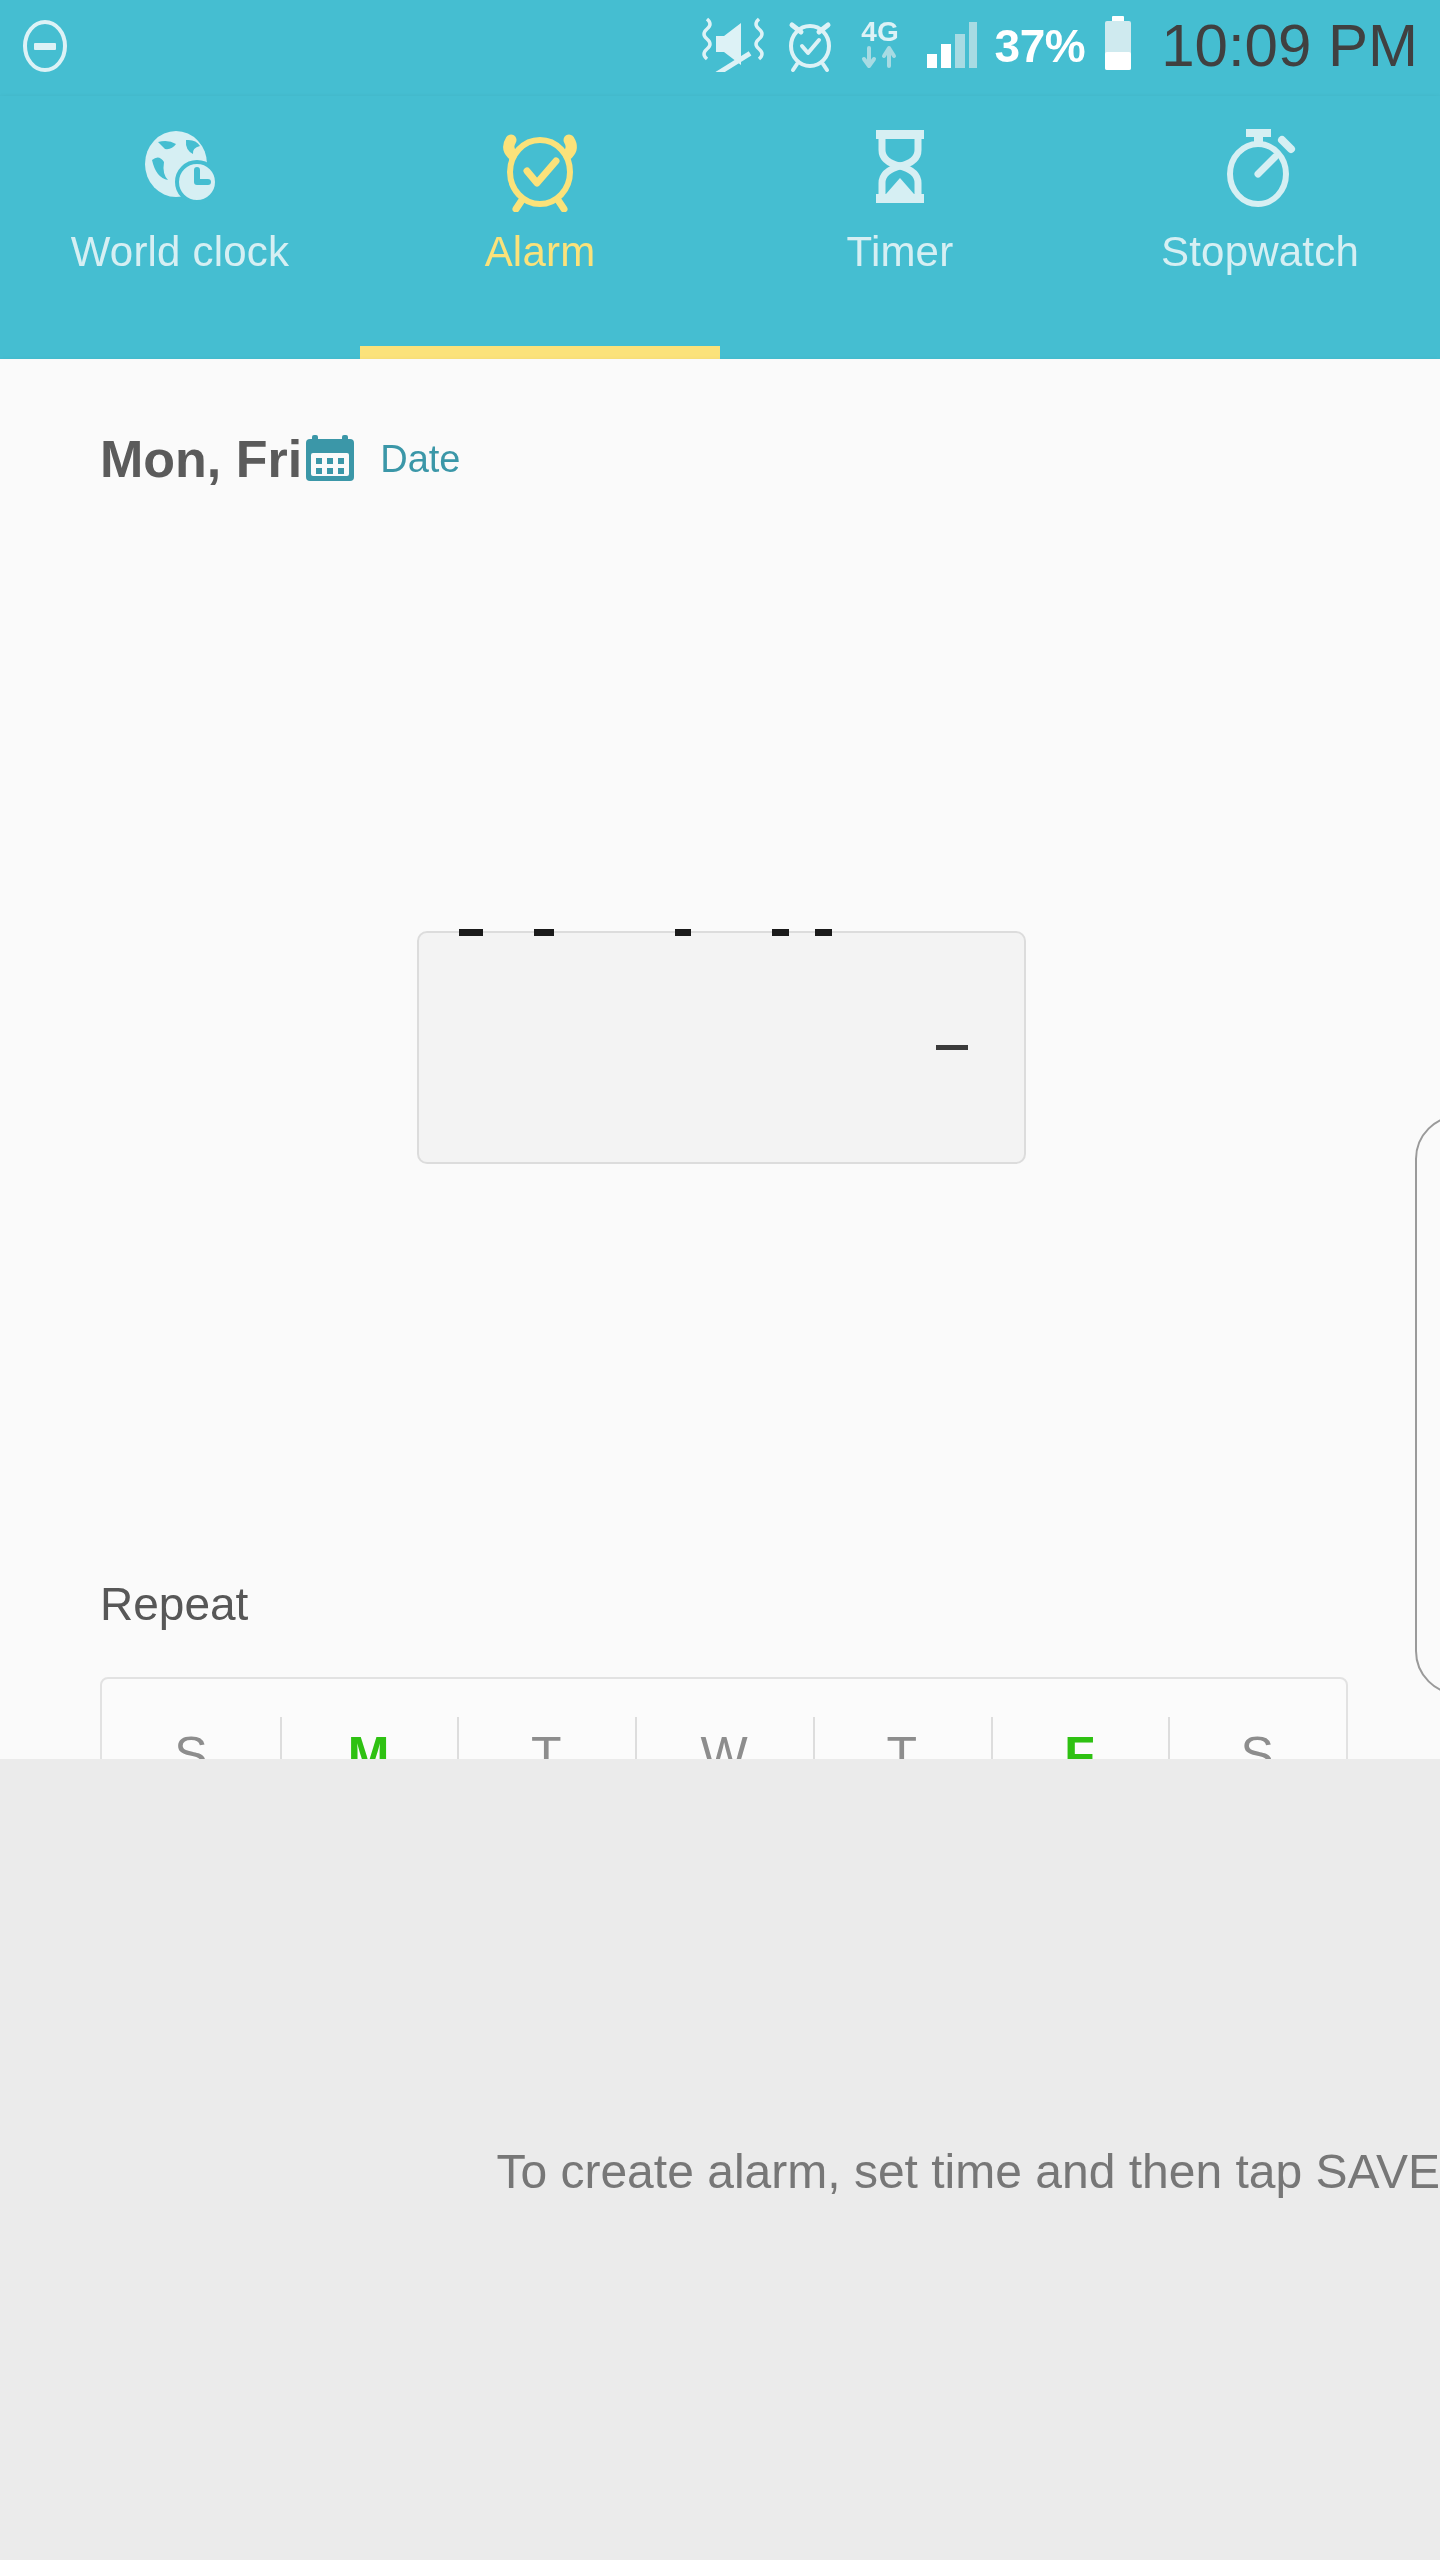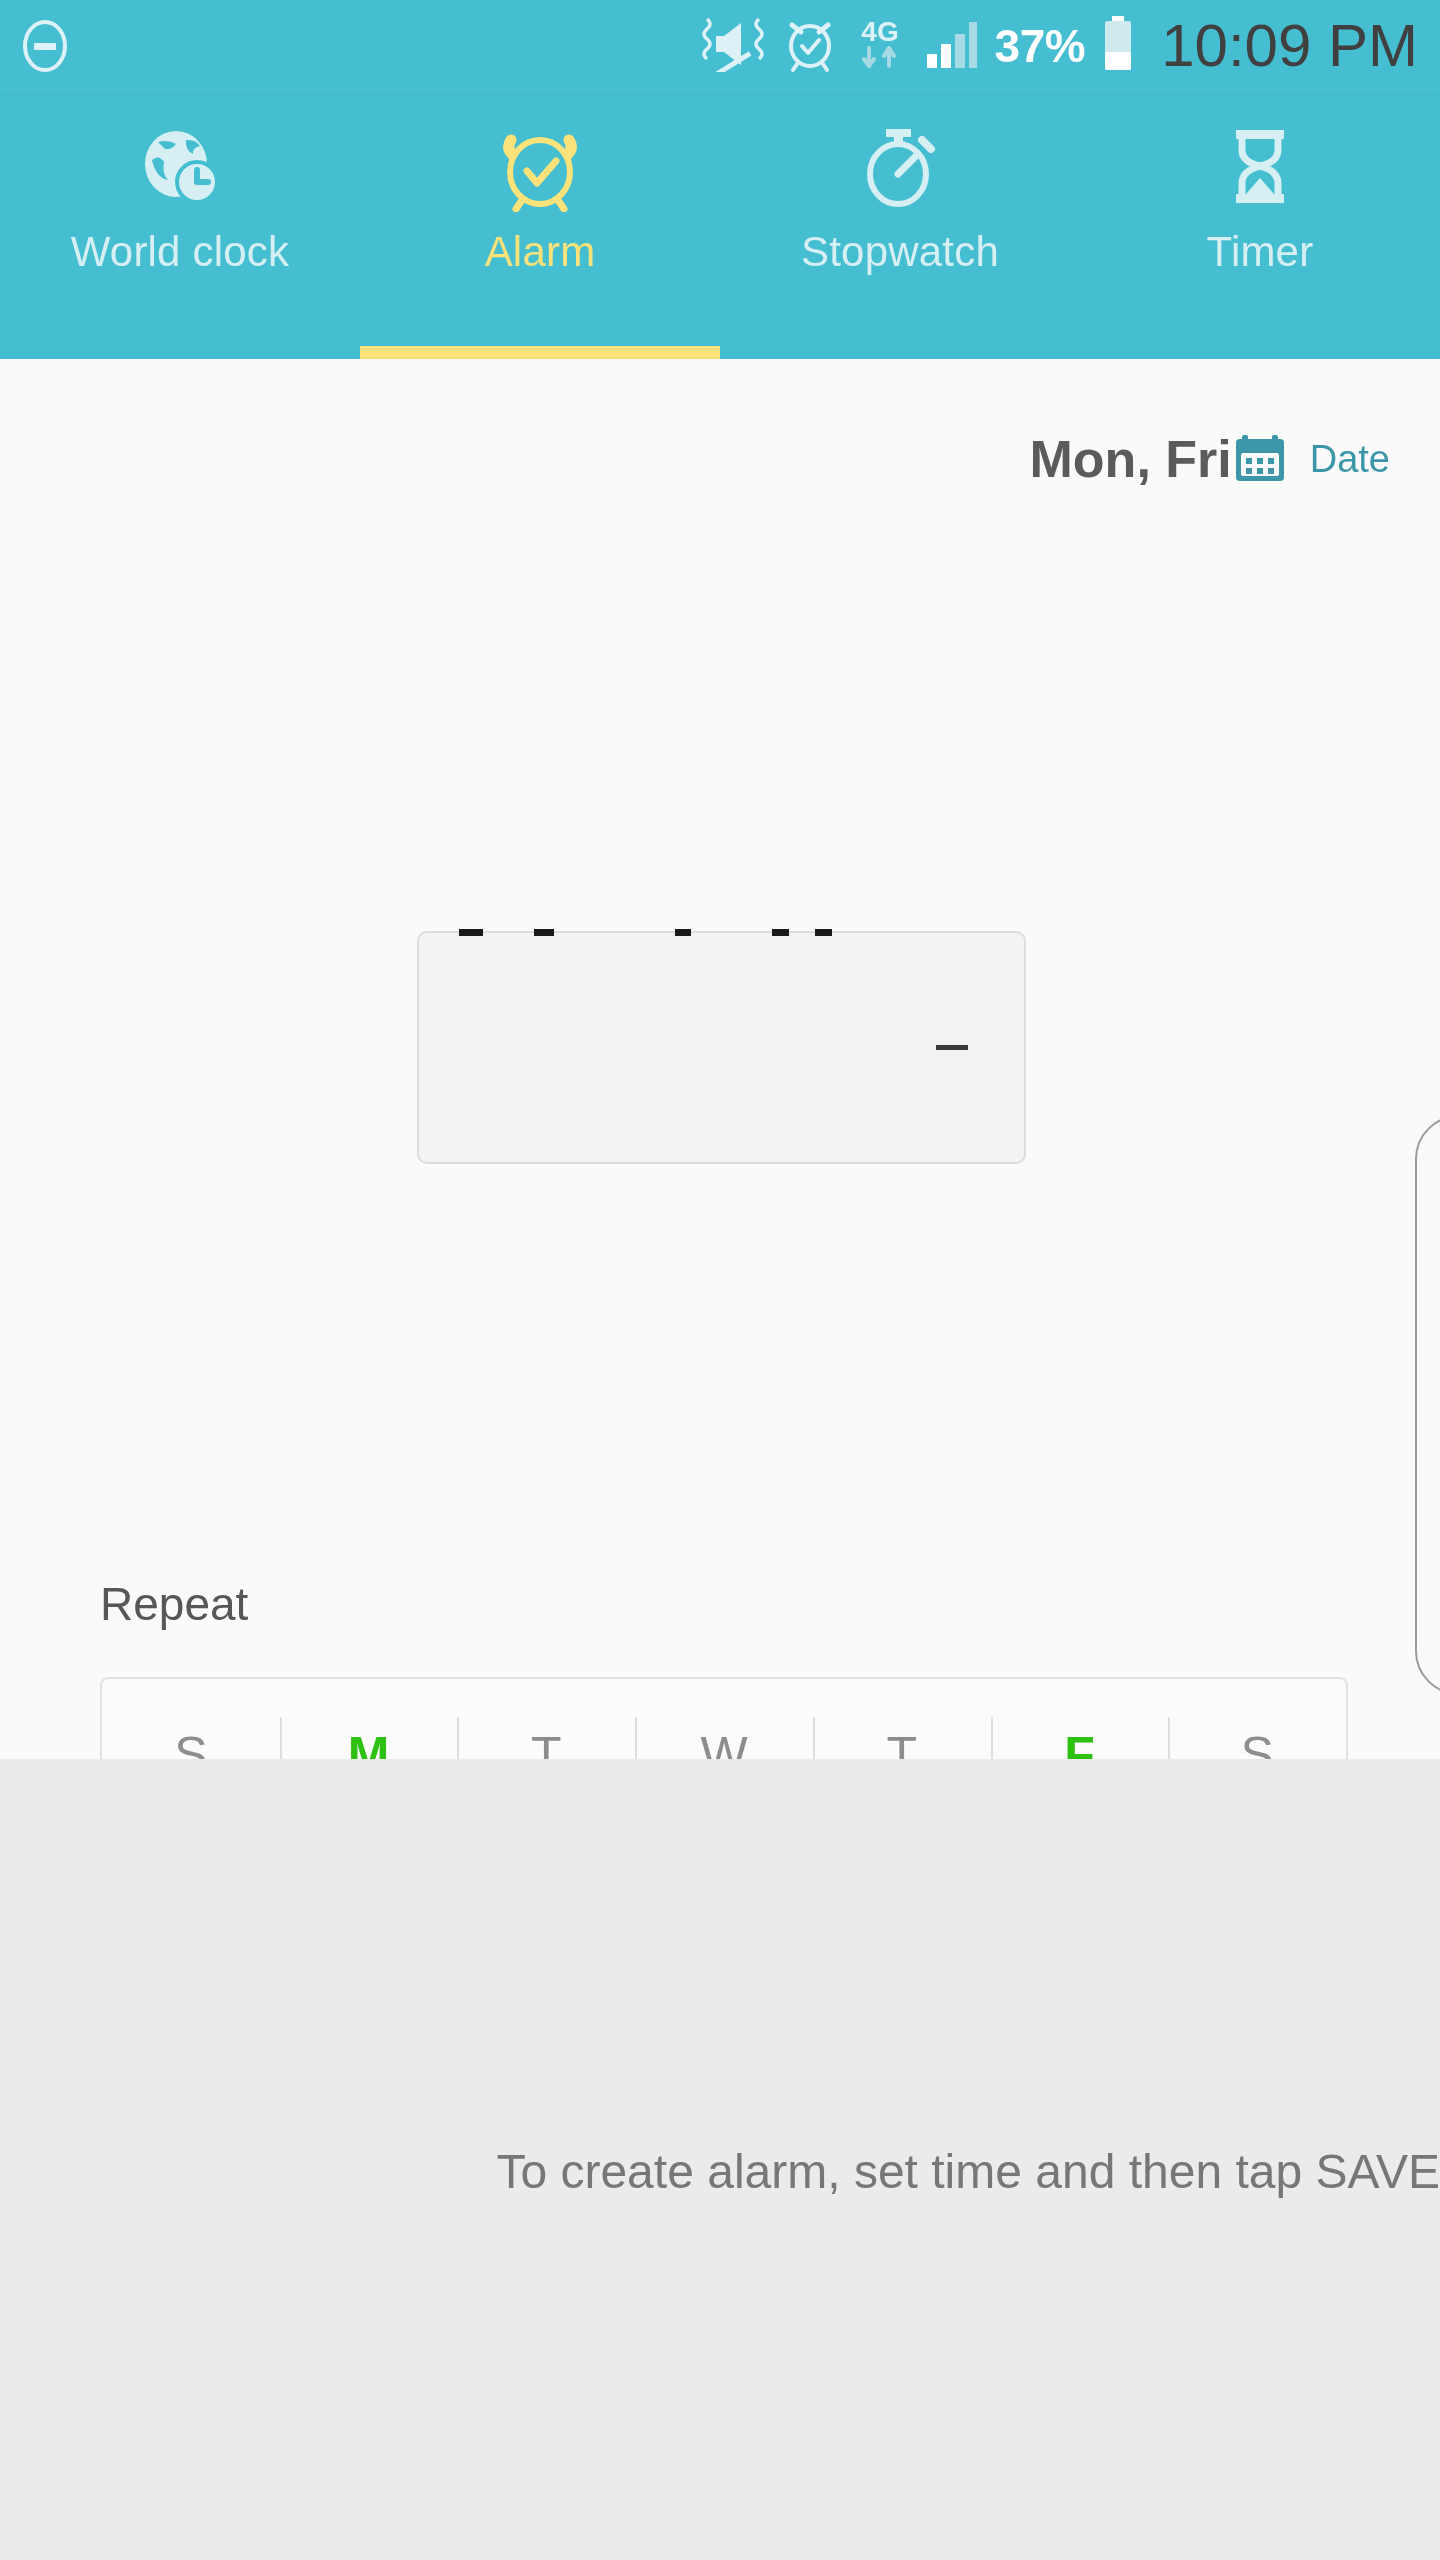--- a/index.html
+++ b/index.html
@@ -106,22 +106,22 @@
     box-shadow: 0 2px 5px rgba(0,0,0,0.10);
   }
 
   .card-header {
     position: absolute;
     top: 0; left: 0;
     width: 1440px;
     height: 200px;
     display: flex;
     align-items: center;
-    justify-content: flex-end;
-    padding: 0 50px 0 100px;
+    justify-content: flex-start;
+    padding: 0 70px 0 100px;
   }
   .card-title {
     font-size: 52px;
     font-weight: bold;
     color: #5b5b5b;
     letter-spacing: 0px;
   }
   .date-btn {
     display: flex;
     align-items: center;
@@ -355,41 +355,41 @@
           <path d="M64 80 L70 89" stroke="#fbe27a" stroke-width="7" stroke-linecap="round"></path>
         </svg>
       </span>
       <span class="tab-label">Alarm</span>
       <span class="tab-underline"></span>
     </div>
 
     <div class="tab">
       <span class="tab-icon">
         <svg width="92" height="92" viewBox="0 0 92 92">
+          <rect x="22" y="10" width="48" height="9" fill="#d6eff3"></rect>
+          <rect x="22" y="74" width="48" height="9" fill="#d6eff3"></rect>
+          <path d="M28 19 L28 30 Q28 42 46 46 Q64 42 64 30 L64 19" fill="none" stroke="#d6eff3" stroke-width="7"></path>
+          <path d="M28 74 L28 63 Q28 51 46 46 Q64 51 64 63 L64 74" fill="none" stroke="#d6eff3" stroke-width="7"></path>
+          <path d="M46 58 L60 74 L32 74 Z" fill="#d6eff3"></path>
+        </svg>
+      </span>
+      <span class="tab-label">Timer</span>
+    </div>
+
+    <div class="tab">
+      <span class="tab-icon">
+        <svg width="92" height="92" viewBox="0 0 92 92">
           <ellipse cx="44" cy="54" rx="28" ry="30" fill="none" stroke="#d6eff3" stroke-width="6"></ellipse>
           <rect x="32" y="9" width="25" height="8" fill="#d6eff3"></rect>
           <rect x="40" y="14" width="9" height="12" fill="#d6eff3"></rect>
           <path d="M68 20 L77 29" stroke="#d6eff3" stroke-width="8" stroke-linecap="round"></path>
           <path d="M44 54 L61 37" stroke="#d6eff3" stroke-width="7" stroke-linecap="round"></path>
         </svg>
       </span>
       <span class="tab-label">Stopwatch</span>
-    </div>
-
-    <div class="tab">
-      <span class="tab-icon">
-        <svg width="92" height="92" viewBox="0 0 92 92">
-          <rect x="22" y="10" width="48" height="9" fill="#d6eff3"></rect>
-          <rect x="22" y="74" width="48" height="9" fill="#d6eff3"></rect>
-          <path d="M28 19 L28 30 Q28 42 46 46 Q64 42 64 30 L64 19" fill="none" stroke="#d6eff3" stroke-width="7"></path>
-          <path d="M28 74 L28 63 Q28 51 46 46 Q64 51 64 63 L64 74" fill="none" stroke="#d6eff3" stroke-width="7"></path>
-          <path d="M46 58 L60 74 L32 74 Z" fill="#d6eff3"></path>
-        </svg>
-      </span>
-      <span class="tab-label">Timer</span>
     </div>
   </div>
 
   <div class="card">
 
     <div class="card-header">
       <span class="card-title">Mon, Fri</span>
 
       <div class="date-btn">
         <span>

